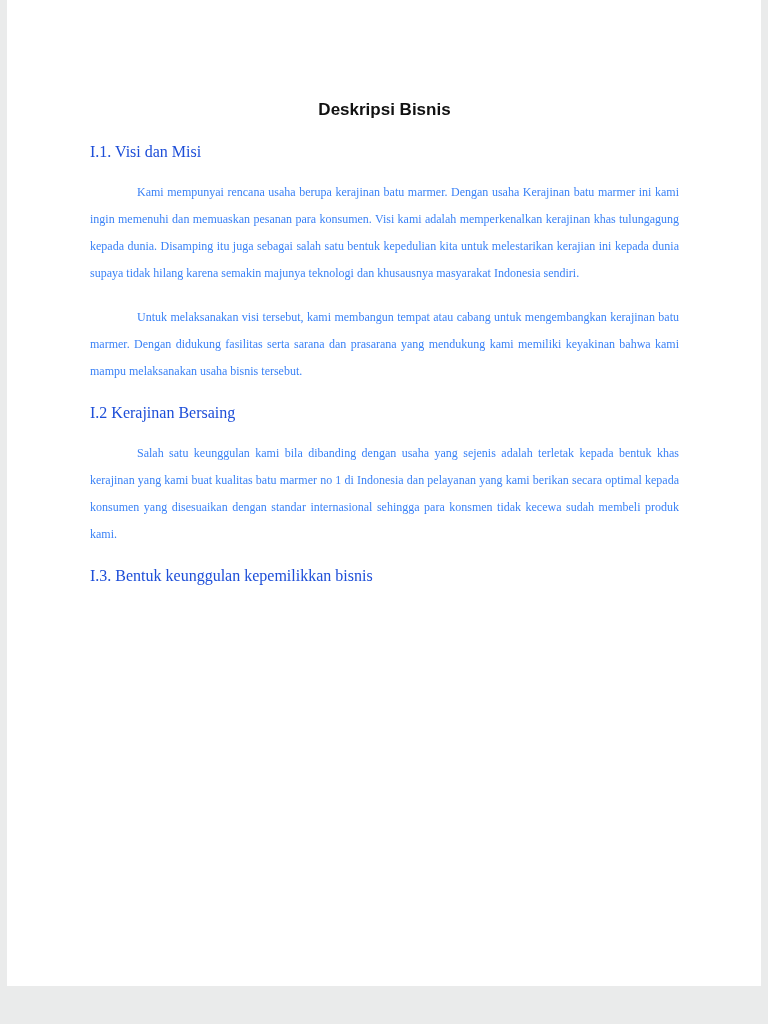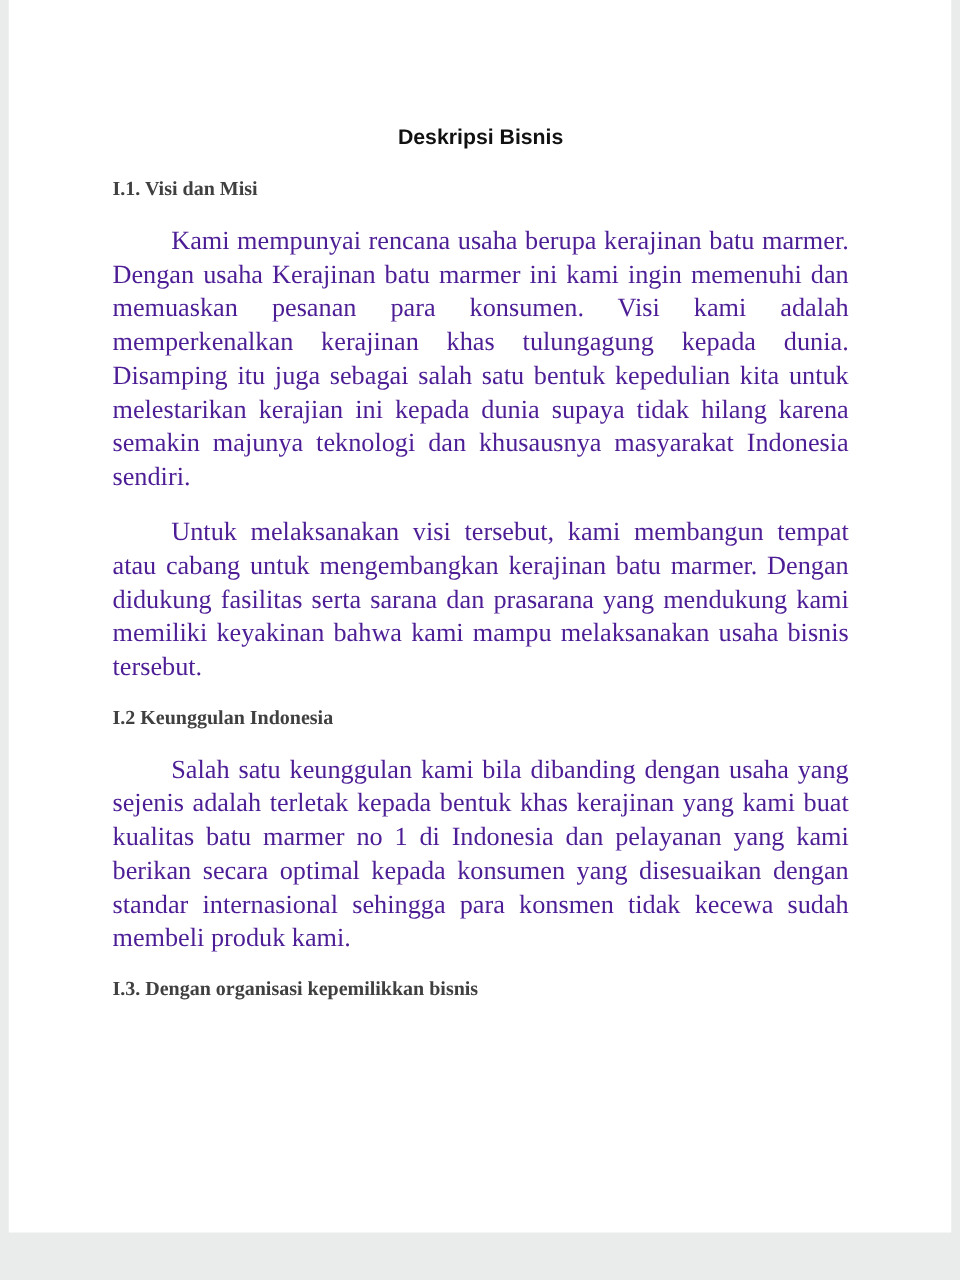--- a/index.html
+++ b/index.html
@@ -34,31 +34,31 @@
     font-size: 17px;
     font-weight: bold;
     text-align: center;
     color: #111111;
     margin: 0 0 21px 0;
     line-height: 20px;
   }
   .section-heading {
     font-family: "Liberation Serif", "DejaVu Serif", serif;
     font-size: 16px;
-    font-weight: bold;
-    color: #404040;
+    font-weight: normal;
+    color: #1d4ed8;
     margin: 0 0 16px 0;
     line-height: 22px;
   }
   .doc-paragraph {
-    font-size: 21px;
+    font-size: 12px;
     line-height: 27px;
     text-align: justify;
     margin: 0 0 17px 0;
-    color: #4c1d95;
+    color: #3b82f6;
   }
   .doc-paragraph.indent {
     text-indent: 47px;
   }
   .doc-section {
     margin-bottom: 11px;
   }
 </style>
 </head>
 <body>
@@ -69,23 +69,23 @@
 
       <h1 class="doc-title">Deskripsi Bisnis</h1>
 
       <section class="doc-section">
         <h2 class="section-heading">I.1. Visi dan Misi</h2>
         <p class="doc-paragraph indent">Kami mempunyai rencana usaha berupa kerajinan batu marmer. Dengan usaha Kerajinan batu marmer ini kami ingin memenuhi dan memuaskan pesanan para konsumen. Visi kami adalah memperkenalkan kerajinan khas tulungagung kepada dunia. Disamping itu juga sebagai salah satu bentuk kepedulian kita untuk melestarikan kerajian ini kepada dunia supaya tidak hilang karena semakin majunya teknologi dan khusausnya masyarakat Indonesia sendiri.</p>
         <p class="doc-paragraph indent">Untuk melaksanakan visi tersebut, kami membangun tempat atau cabang untuk mengembangkan kerajinan batu marmer. Dengan didukung fasilitas serta sarana dan prasarana yang mendukung kami memiliki keyakinan bahwa kami mampu melaksanakan usaha bisnis tersebut.</p>
       </section>
 
       <section class="doc-section">
-        <h2 class="section-heading">I.2 Keunggulan Indonesia</h2>
+        <h2 class="section-heading">I.2 Kerajinan Bersaing</h2>
         <p class="doc-paragraph indent">Salah satu keunggulan kami bila dibanding dengan usaha yang sejenis adalah terletak kepada bentuk khas kerajinan yang kami buat kualitas batu marmer no 1 di Indonesia dan pelayanan yang kami berikan secara optimal kepada konsumen yang disesuaikan dengan standar internasional sehingga para konsmen tidak kecewa sudah membeli produk kami.</p>
       </section>
 
       <section class="doc-section">
-        <h2 class="section-heading">I.3. Dengan organisasi kepemilikkan bisnis</h2>
+        <h2 class="section-heading">I.3. Bentuk keunggulan kepemilikkan bisnis</h2>
       </section>
 
     </div>
   </div>
 </div>
 
 </body></html>

